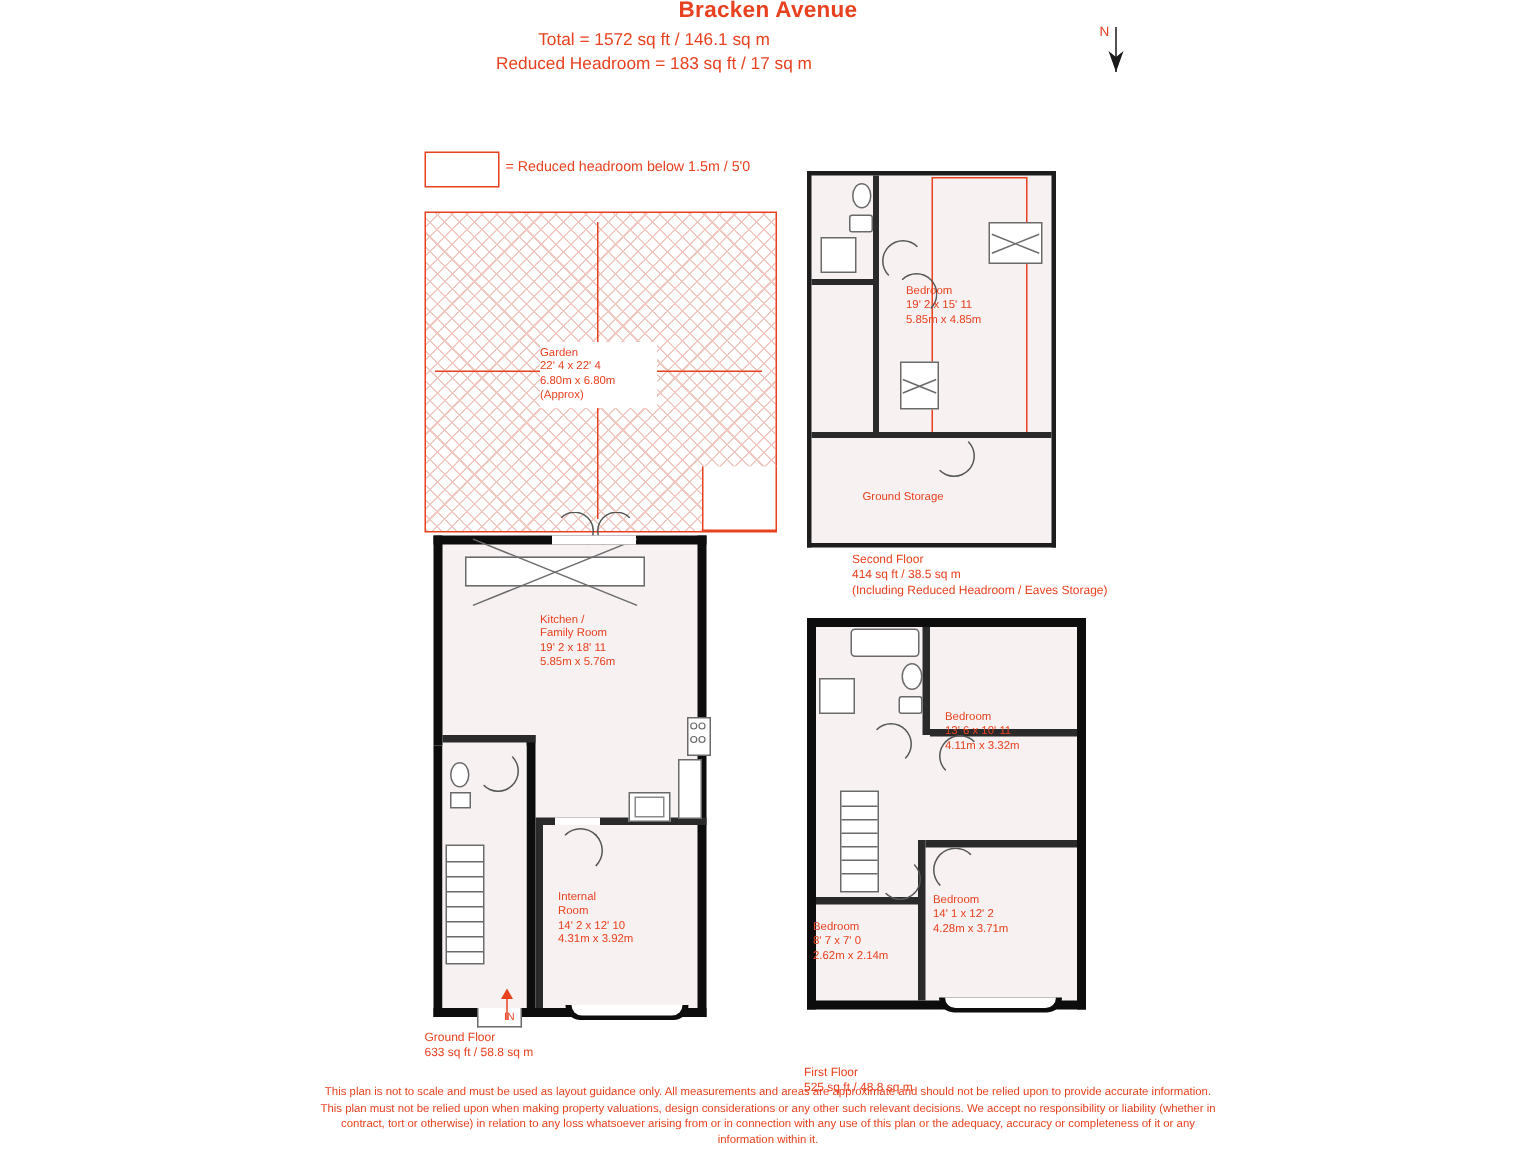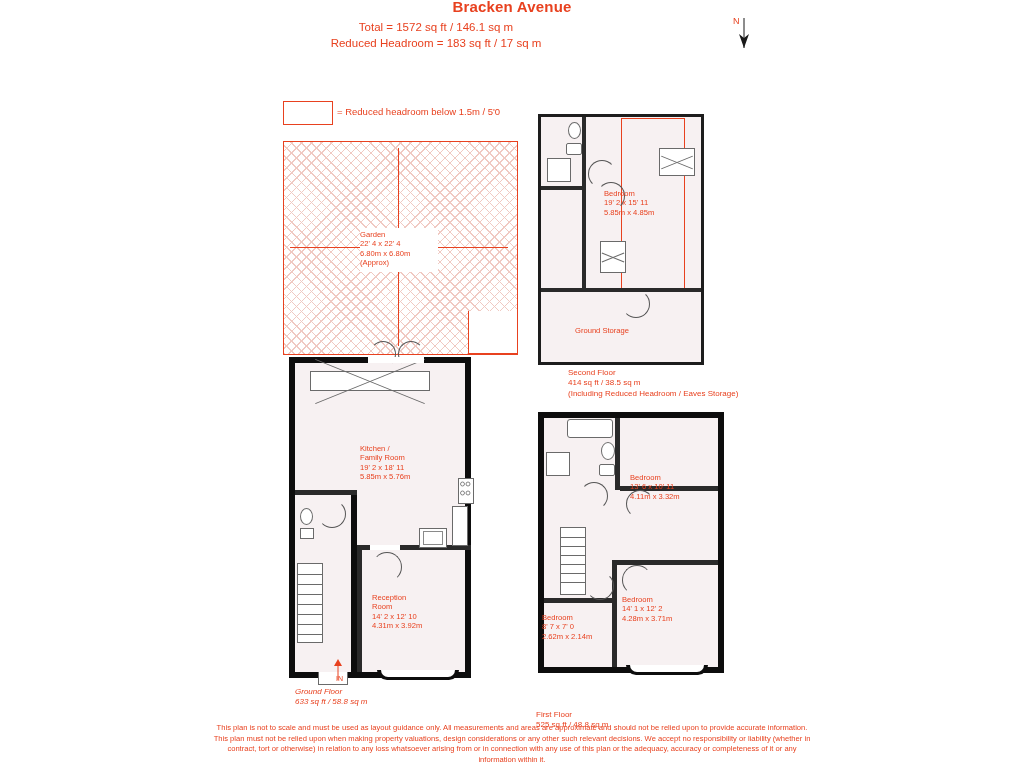--- a/index.html
+++ b/index.html
@@ -198,21 +198,21 @@
 <div class="abs wall-thin" style="left:295px; top:490px; width:62px; height:5px;"></div>
 <div class="abs wall-thin" style="left:357px; top:550px; width:5px; height:122px;"></div>
 
 <div class="abs" style="left:310px; top:371px; width:118px; height:18px; border:1px solid #6a6a6a; background:#ffffff;"></div>
 <div class="abs crossbox" style="left:310px; top:371px; width:118px; height:18px;"></div>
 
 <div class="abs arc" style="left:370px; top:341px; width:24px; height:24px; border-color:#555; border-left-color:transparent; border-bottom-color:transparent;"></div>
 <div class="abs arc" style="left:398px; top:341px; width:24px; height:24px; border-color:#555; border-right-color:transparent; border-bottom-color:transparent;"></div>
 <div class="abs whiteline" style="left:368px; top:357px; width:56px; height:6px;"></div>
 
-<div class="abs roomlabel" style="left:360px; top:444px; width:110px;">
+<div class="abs roomlabel" style="left:360px; top:408px; width:110px;">
   <div>Kitchen /</div>
   <div>Family Room</div>
   <div>19' 2 x 18' 11</div>
   <div>5.85m x 5.76m</div>
 </div>
 
 <div class="abs fix" style="left:458px; top:478px; width:14px; height:24px;"></div>
 <div class="abs" style="left:458px; top:478px; width:14px; height:24px;">
   <svg width="14" height="24" viewBox="0 0 14 24">
     <circle cx="4.5" cy="6" r="2" fill="none" stroke="#6a6a6a" stroke-width="0.8"></circle>
@@ -236,39 +236,39 @@
   <div class="tread" style="left:0; top:40px; width:24px; height:1px;"></div>
   <div class="tread" style="left:0; top:50px; width:24px; height:1px;"></div>
   <div class="tread" style="left:0; top:60px; width:24px; height:1px;"></div>
   <div class="tread" style="left:0; top:70px; width:24px; height:1px;"></div>
 </div>
 
 <div class="abs arc" style="left:372px; top:552px; width:28px; height:28px; border-color:#555; border-left-color:transparent; border-bottom-color:transparent;"></div>
 <div class="abs whiteline" style="left:370px; top:545px; width:30px; height:5px;"></div>
 
 <div class="abs roomlabel" style="left:372px; top:593px; width:96px;">
-  <div>Reception</div>
+  <div>Internal</div>
   <div>Room</div>
   <div>14' 2 x 12' 10</div>
   <div>4.31m x 3.92m</div>
 </div>
 
 <div class="abs wall" style="left:377px; top:670px; width:82px; height:10px; border-radius:0 0 26px 26px;"></div>
 <div class="abs" style="left:381px; top:670px; width:74px; height:7px; background:#ffffff; border-radius:0 0 22px 22px;"></div>
 
 <div class="abs" style="left:318px; top:672px; width:28px; height:12px; border:1px solid #6a6a6a; border-top:none; background:#ffffff;"></div>
 <div class="abs" style="left:332px; top:658px; width:12px; height:22px;">
   <svg width="12" height="22" viewBox="0 0 12 22">
     <line x1="6" y1="22" x2="6" y2="4" stroke="#e8411f" stroke-width="1"></line>
     <polygon points="6,1 2,8 10,8" fill="#e8411f"></polygon>
   </svg>
 </div>
 <div class="abs in-label" style="left:336px; top:675px;">IN</div>
 
-<div class="abs floorlabel" style="left:295px; top:687px;font-style:italic;">
+<div class="abs floorlabel" style="left:283px; top:687px;">
   <div>Ground Floor</div>
   <div>633 sq ft / 58.8 sq m</div>
 </div>
 
 <div class="abs room" style="left:541px; top:415px; width:180px; height:258px;"></div>
 
 <div class="abs wall" style="left:538px; top:412px; width:186px; height:6px;"></div>
 <div class="abs wall" style="left:538px; top:412px; width:6px; height:261px;"></div>
 <div class="abs wall" style="left:718px; top:412px; width:6px; height:261px;"></div>
 <div class="abs wall" style="left:538px; top:667px; width:186px; height:6px;"></div>

